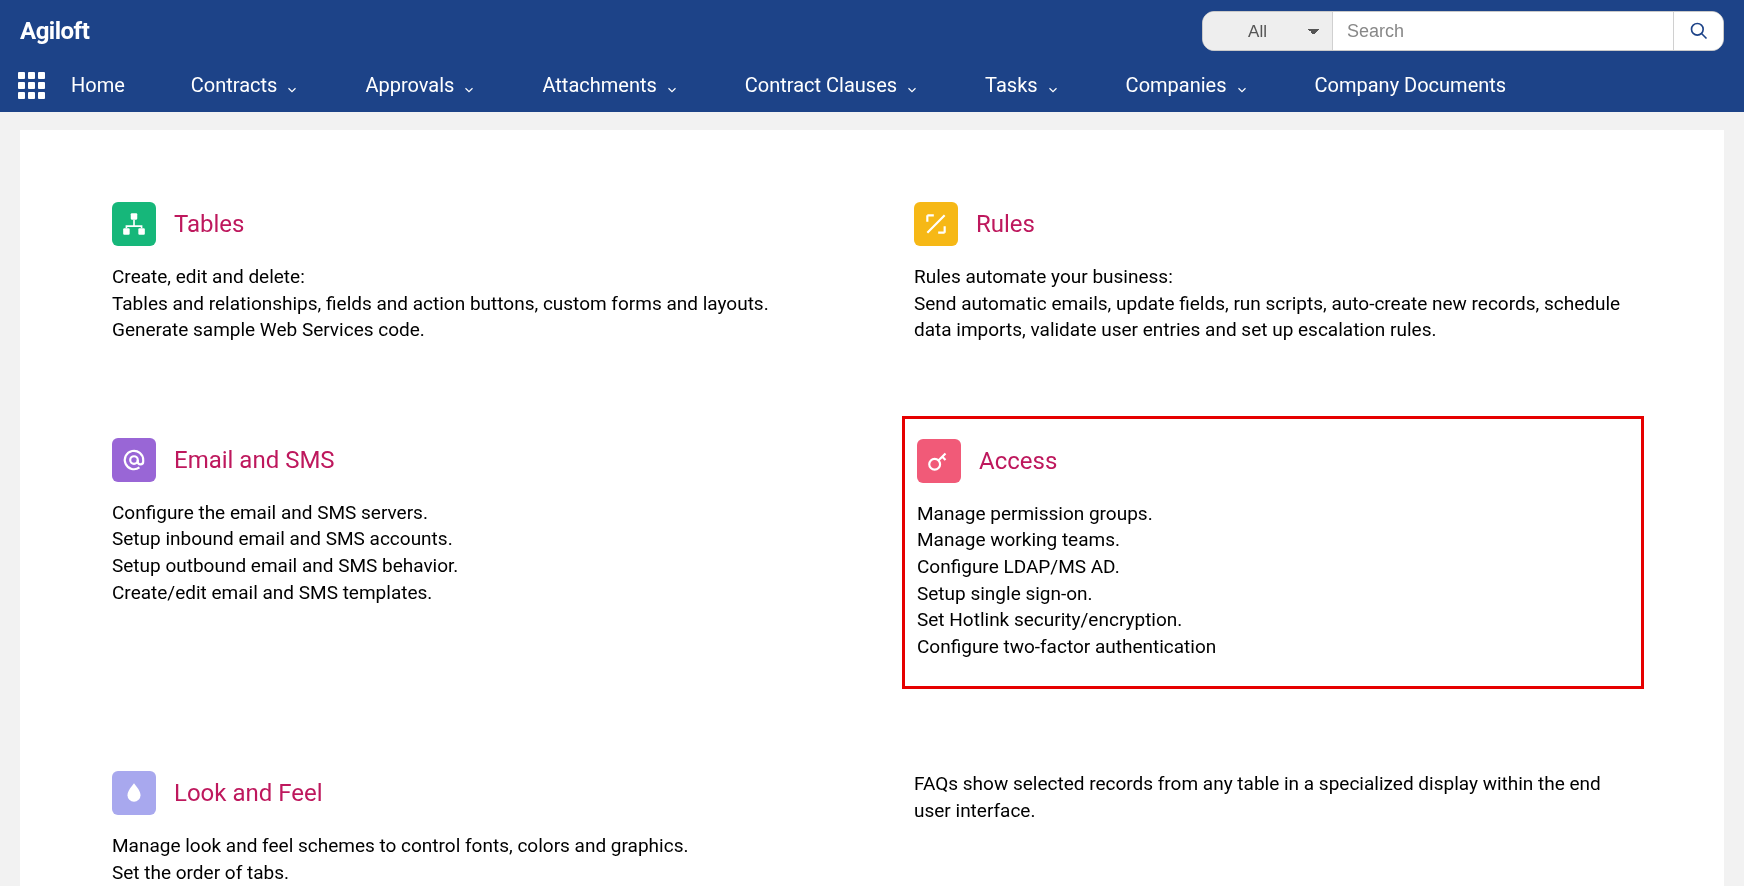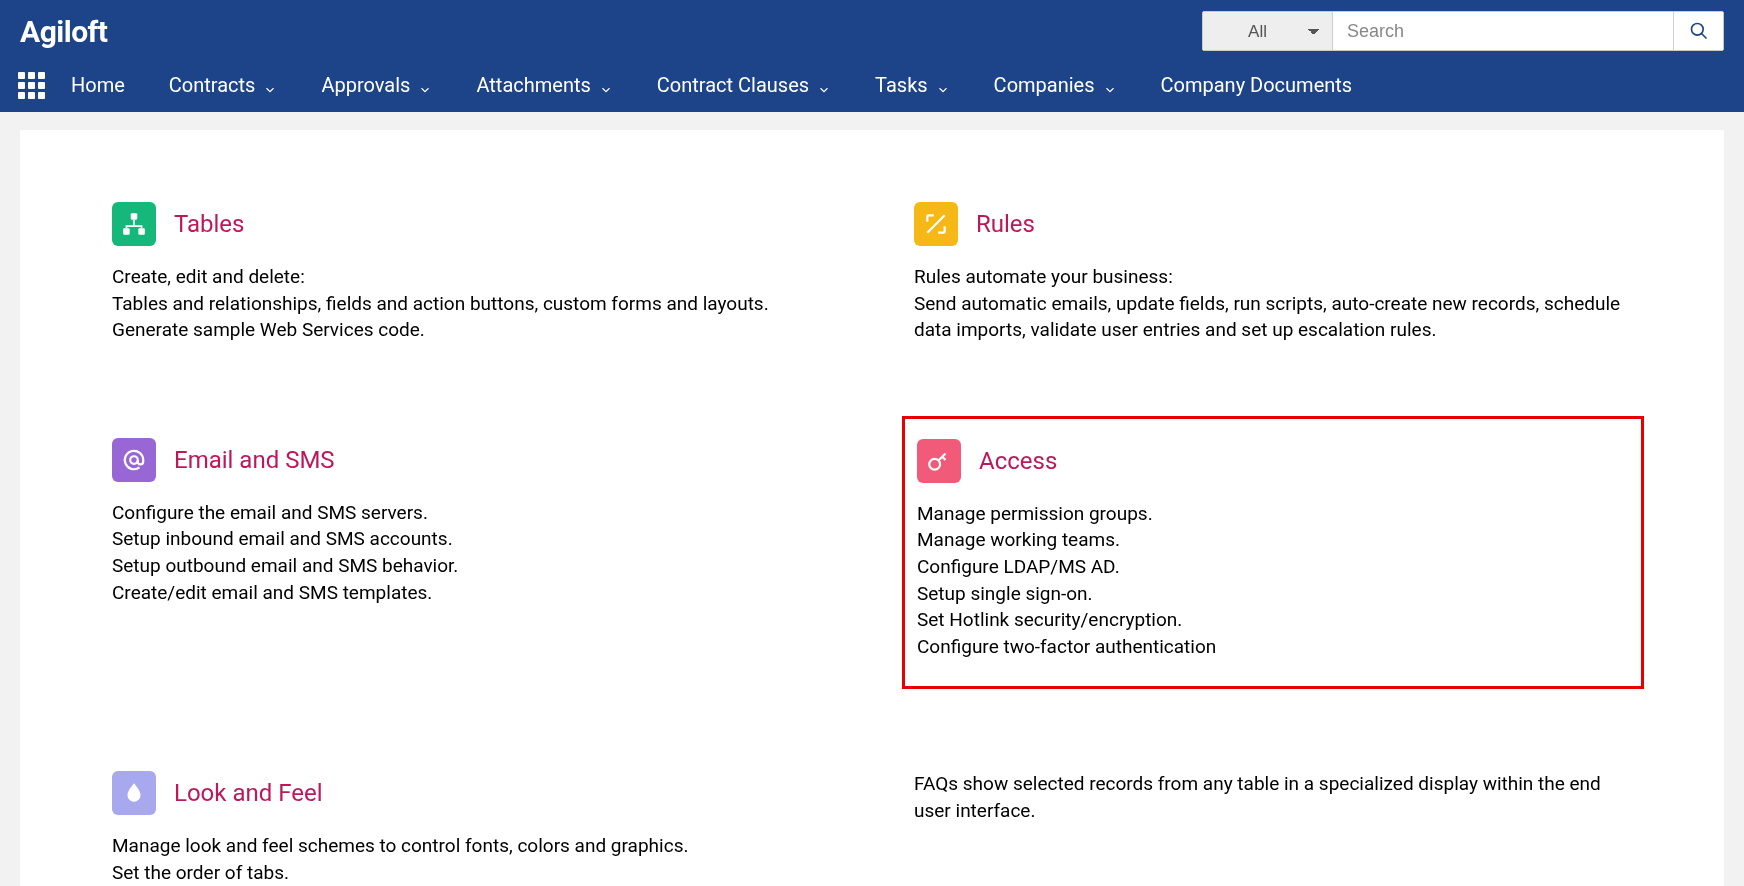--- a/index.html
+++ b/index.html
@@ -20,29 +20,29 @@
       color: #fff;
     }
     .header-top {
       display: flex;
       align-items: center;
       justify-content: space-between;
       padding: 8px 20px 4px 20px;
       height: 58px;
     }
     .logo {
-      font-size: 30px;
+      font-size: 24px;
       font-weight: 700;
       letter-spacing: -0.5px;
     }
     .search-group {
       display: flex;
       height: 40px;
       border: 1px solid #c9c9c9;
-      border-radius: 2px;
+      border-radius: 12px;
       overflow: hidden;
       background: #fff;
     }
     .search-filter {
       width: 130px;
       border: none;
       background: #eeeeee;
       border-right: 1px solid #d0d0d0;
       text-align: center;
       font-size: 17px;
@@ -101,21 +101,21 @@
       border-radius: 1px;
     }
     .app-title {
       font-size: 27px;
       font-weight: 400;
       margin-right: 48px;
       white-space: nowrap;
     }
     .nav-items {
       display: flex;
-      gap: 44px;
+      gap: 66px;
       font-size: 20px;
     }
     .nav-item {
       display: flex;
       align-items: center;
       gap: 8px;
       cursor: pointer;
       white-space: nowrap;
     }
     .chevron {

